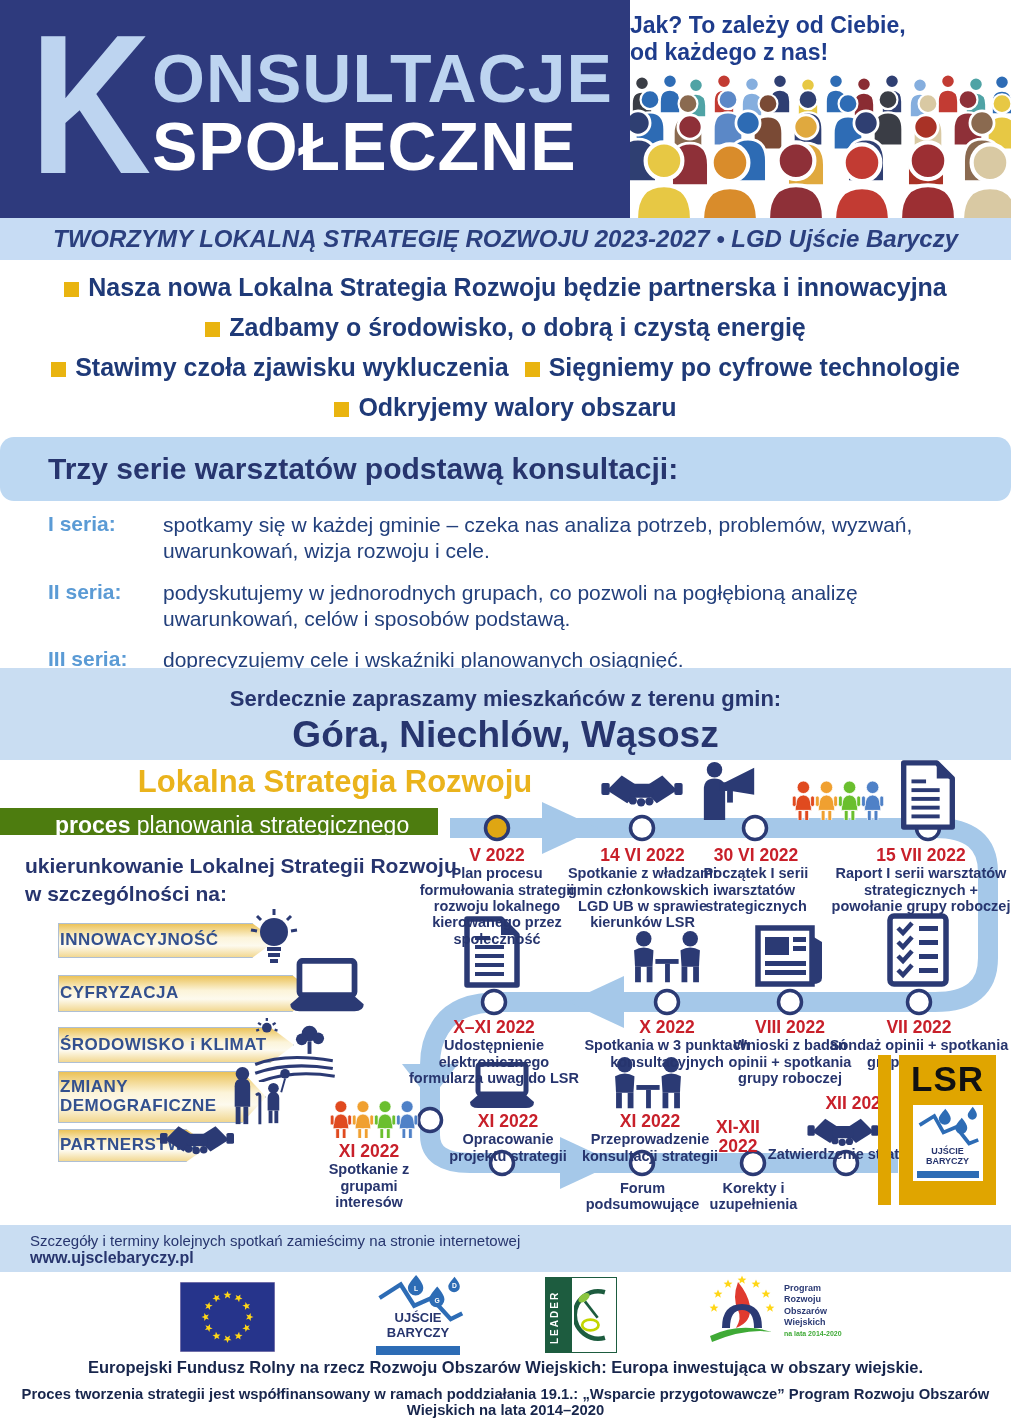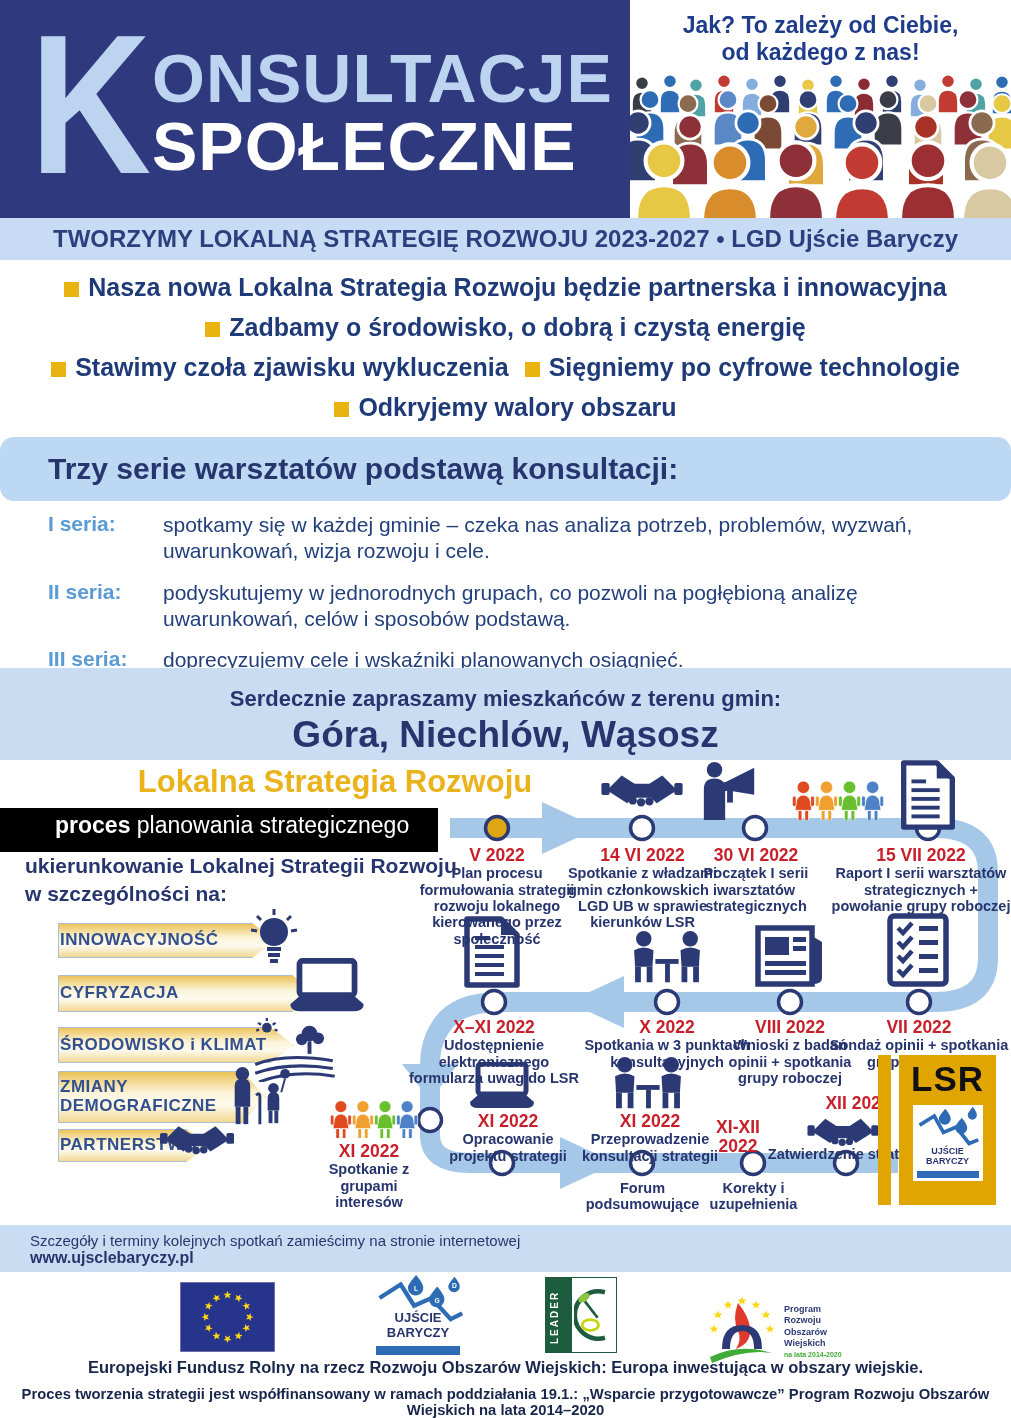--- a/index.html
+++ b/index.html
@@ -1,49 +1,49 @@
 <!DOCTYPE html>
 <html><head>
 <meta charset="utf-8">
 <style>
   html,body{margin:0;padding:0;background:#888;}
   .poster{position:relative;width:1011px;height:1418px;background:#fff;overflow:hidden;
           font-family:"Liberation Sans",sans-serif;margin:0 auto;}
   
   .hdr{position:absolute;left:0;top:0;width:1011px;height:218px;background:#2e3a7d;}
   .hdr-right{position:absolute;right:0;top:0;width:381px;height:218px;background:#fff;overflow:hidden;}
-  .tagline{margin-top:12px;text-align:center;color:#1e3c8c;font-weight:bold;font-size:23px;line-height:1.18;}
+  .tagline{margin-top:12px;color:#1e3c8c;font-weight:bold;font-size:23px;line-height:1.18;}
   .crowd{position:absolute;left:0;bottom:0;}
   .k-big{position:absolute;left:30px;top:6px;color:#bdd4f0;font-size:215px;line-height:1;
          font-weight:bold;transform:scale(0.78,0.92);transform-origin:left top;}
   .title-lines{position:absolute;left:152px;top:46px;font-weight:bold;}
   .t1{color:#bdd4f0;font-size:68px;line-height:64px;letter-spacing:1px;}
   .t2{color:#ffffff;font-size:68px;line-height:72px;letter-spacing:1px;}
   
   .strip{position:absolute;left:0;top:218px;width:1011px;height:42px;background:#c7dcf4;
-         display:flex;align-items:center;justify-content:center;color:#2b3f7e;font-weight:bold;font-size:24px;}
+         display:flex;align-items:center;justify-content:center;color:#2b3f7e;font-weight:bold;font-size:24px;font-style:italic;}
   .goals{position:absolute;left:0;top:262px;width:1011px;text-align:center;color:#1f3a78;
          font-weight:bold;font-size:25px;}
   .goal-line{margin-top:11px;}
   .bullet{display:inline-block;width:15px;height:15px;background:#e9b410;margin:0 9px 0 0;transform:translateY(1px);}
   .bullet.mid{margin-left:16px;}
   .band-trzy{position:absolute;left:0;top:437px;width:1011px;height:64px;background:#bdd8f2;border-radius:14px;}
   .band-trzy h2{margin:0;padding-left:48px;line-height:64px;font-size:30px;color:#27356e;}
   .series{position:absolute;left:0;top:512px;width:1011px;}
   .serie-row{display:flex;padding-left:48px;margin-bottom:15px;}
   .serie-label{width:115px;flex:none;color:#5b9bd5;font-weight:bold;font-size:21px;}
   .serie-text{width:810px;color:#23407c;font-size:21px;line-height:1.25;}
   .invite{position:absolute;left:0;top:668px;width:1011px;height:92px;background:#c9ddf2;text-align:center;color:#27356e;}
   .invite-l1{padding-top:18px;font-size:22px;font-weight:bold;}
   .invite-l2{font-size:37px;font-weight:bold;line-height:1.25;}
   
   .tl{position:absolute;left:0;top:760px;width:1011px;height:465px;}
   .tl-title{position:absolute;left:0;top:4px;width:670px;text-align:center;color:#eab31c;
             font-size:31px;font-weight:bold;}
-  .proces{position:absolute;left:0;top:48px;width:383px;height:44px;background:#000000;color:#fff;
+  .proces{position:absolute;left:0;top:48px;width:383px;height:27px;background:#4d7c0f;color:#fff;
           font-size:23px;line-height:35px;padding-left:55px;}
   .proces b{font-weight:bold;}
   .target-head{position:absolute;left:25px;top:92px;color:#27356e;font-size:21px;font-weight:bold;line-height:1.35;}
   .arrow{position:absolute;left:22px;display:flex;align-items:center;padding-left:2px;box-sizing:border-box;
          color:#33508e;font-weight:bold;font-size:17px;letter-spacing:0.5px;
          background:linear-gradient(180deg,#eabf50 0%,#fcf4d9 42%,#fdfaee 65%,#f1d58a 100%);
          clip-path:polygon(0 0,calc(100% - 24px) 0,100% 50%,calc(100% - 24px) 100%,0 100%);
          box-shadow:inset 0 0 0 1px #aebfd4;line-height:1.1;margin-left:36px;}
   .icon{position:absolute;}
   .snake{position:absolute;left:0;top:0;}
@@ -607,21 +607,21 @@
         </div>
       <div class="leader-white">
         <svg width="40" height="66" viewBox="0 0 44 70">
           <path d="M34 10 A26 26 0 1 0 34 60" stroke="#1d5c3f" stroke-width="5" fill="none"></path>
           <line x1="26" y1="38" x2="12" y2="20" stroke="#1d5c3f" stroke-width="3"></line>
           <ellipse cx="11" cy="16" rx="7" ry="4" fill="#8bc53f" transform="rotate(-35 11 16)"></ellipse>
           <ellipse cx="18" cy="46" rx="9" ry="6" fill="none" stroke="#c3d600" stroke-width="3"></ellipse>
         </svg>
       </div>
     </div>
-    <div class="logo prow-wrap" style="left:700px;top:23px">
+    <div class="logo prow-wrap" style="left:700px;top:2px">
       <svg width="80" height="74" viewBox="0 0 80 74">
         <g fill="#2b3a74">
           <use href="#st" transform="translate(14,34) scale(1.1)"></use>
             <use href="#st" transform="translate(18,20) scale(1.1)"></use>
           <use href="#st" transform="translate(28,10) scale(1.1)"></use>
             <use href="#st" transform="translate(42,6) scale(1.1)"></use>
           <use href="#st" transform="translate(56,10) scale(1.1)"></use>
             <use href="#st" transform="translate(66,20) scale(1.1)"></use>
           <use href="#st" transform="translate(70,34) scale(1.1)"></use>
         </g>

